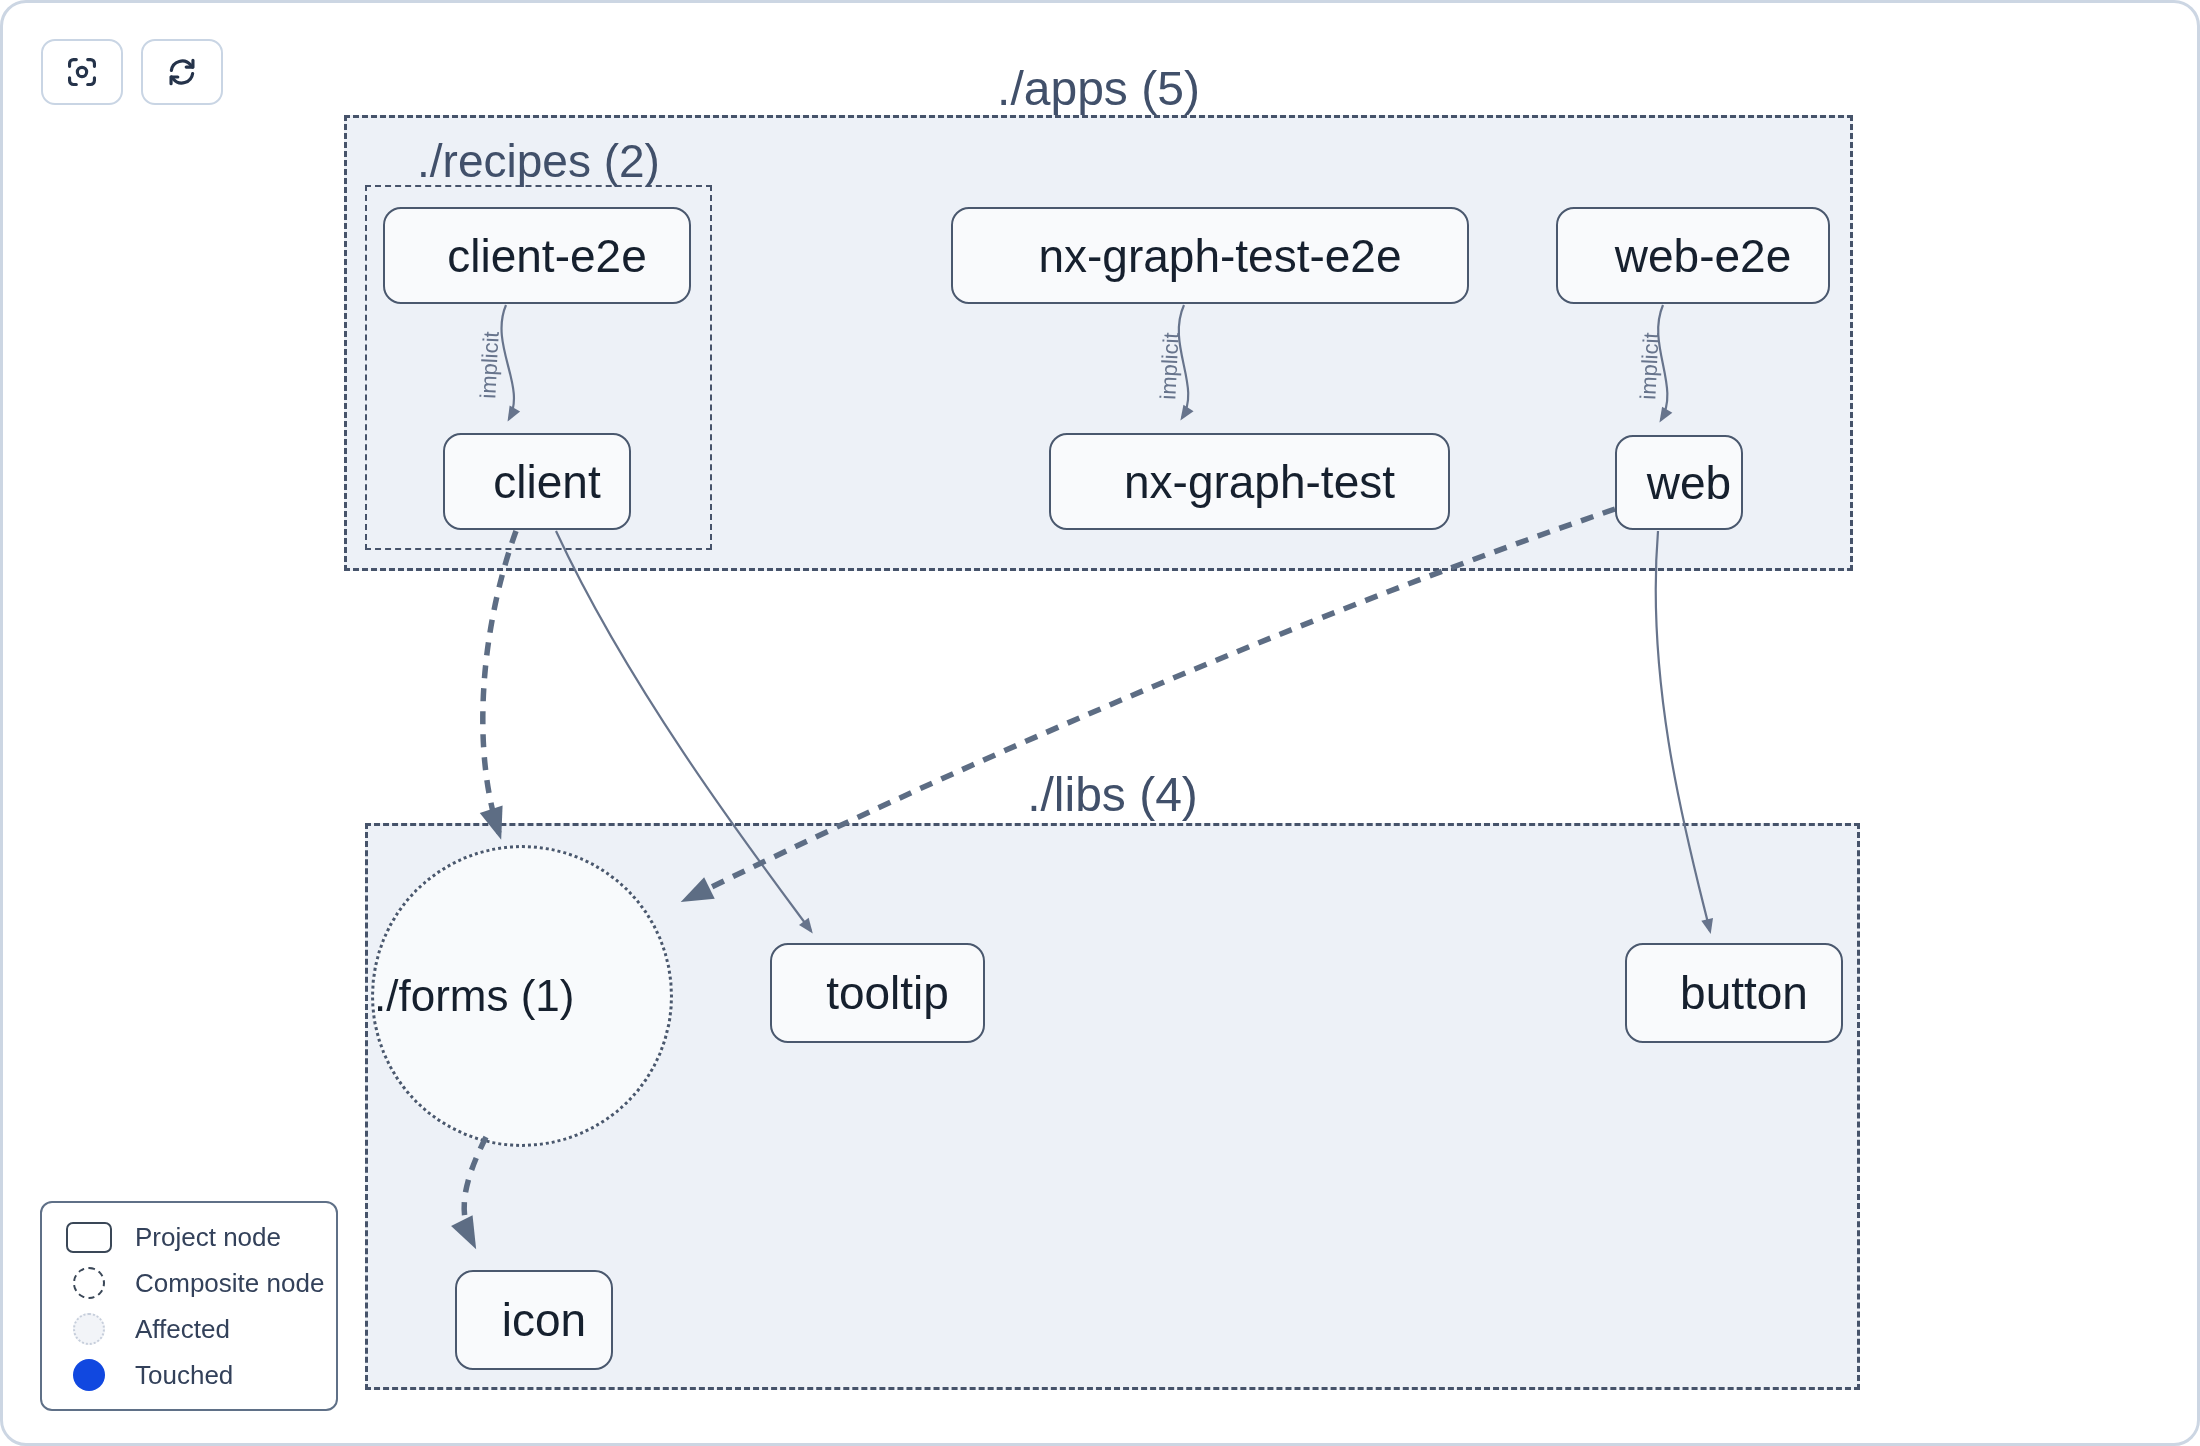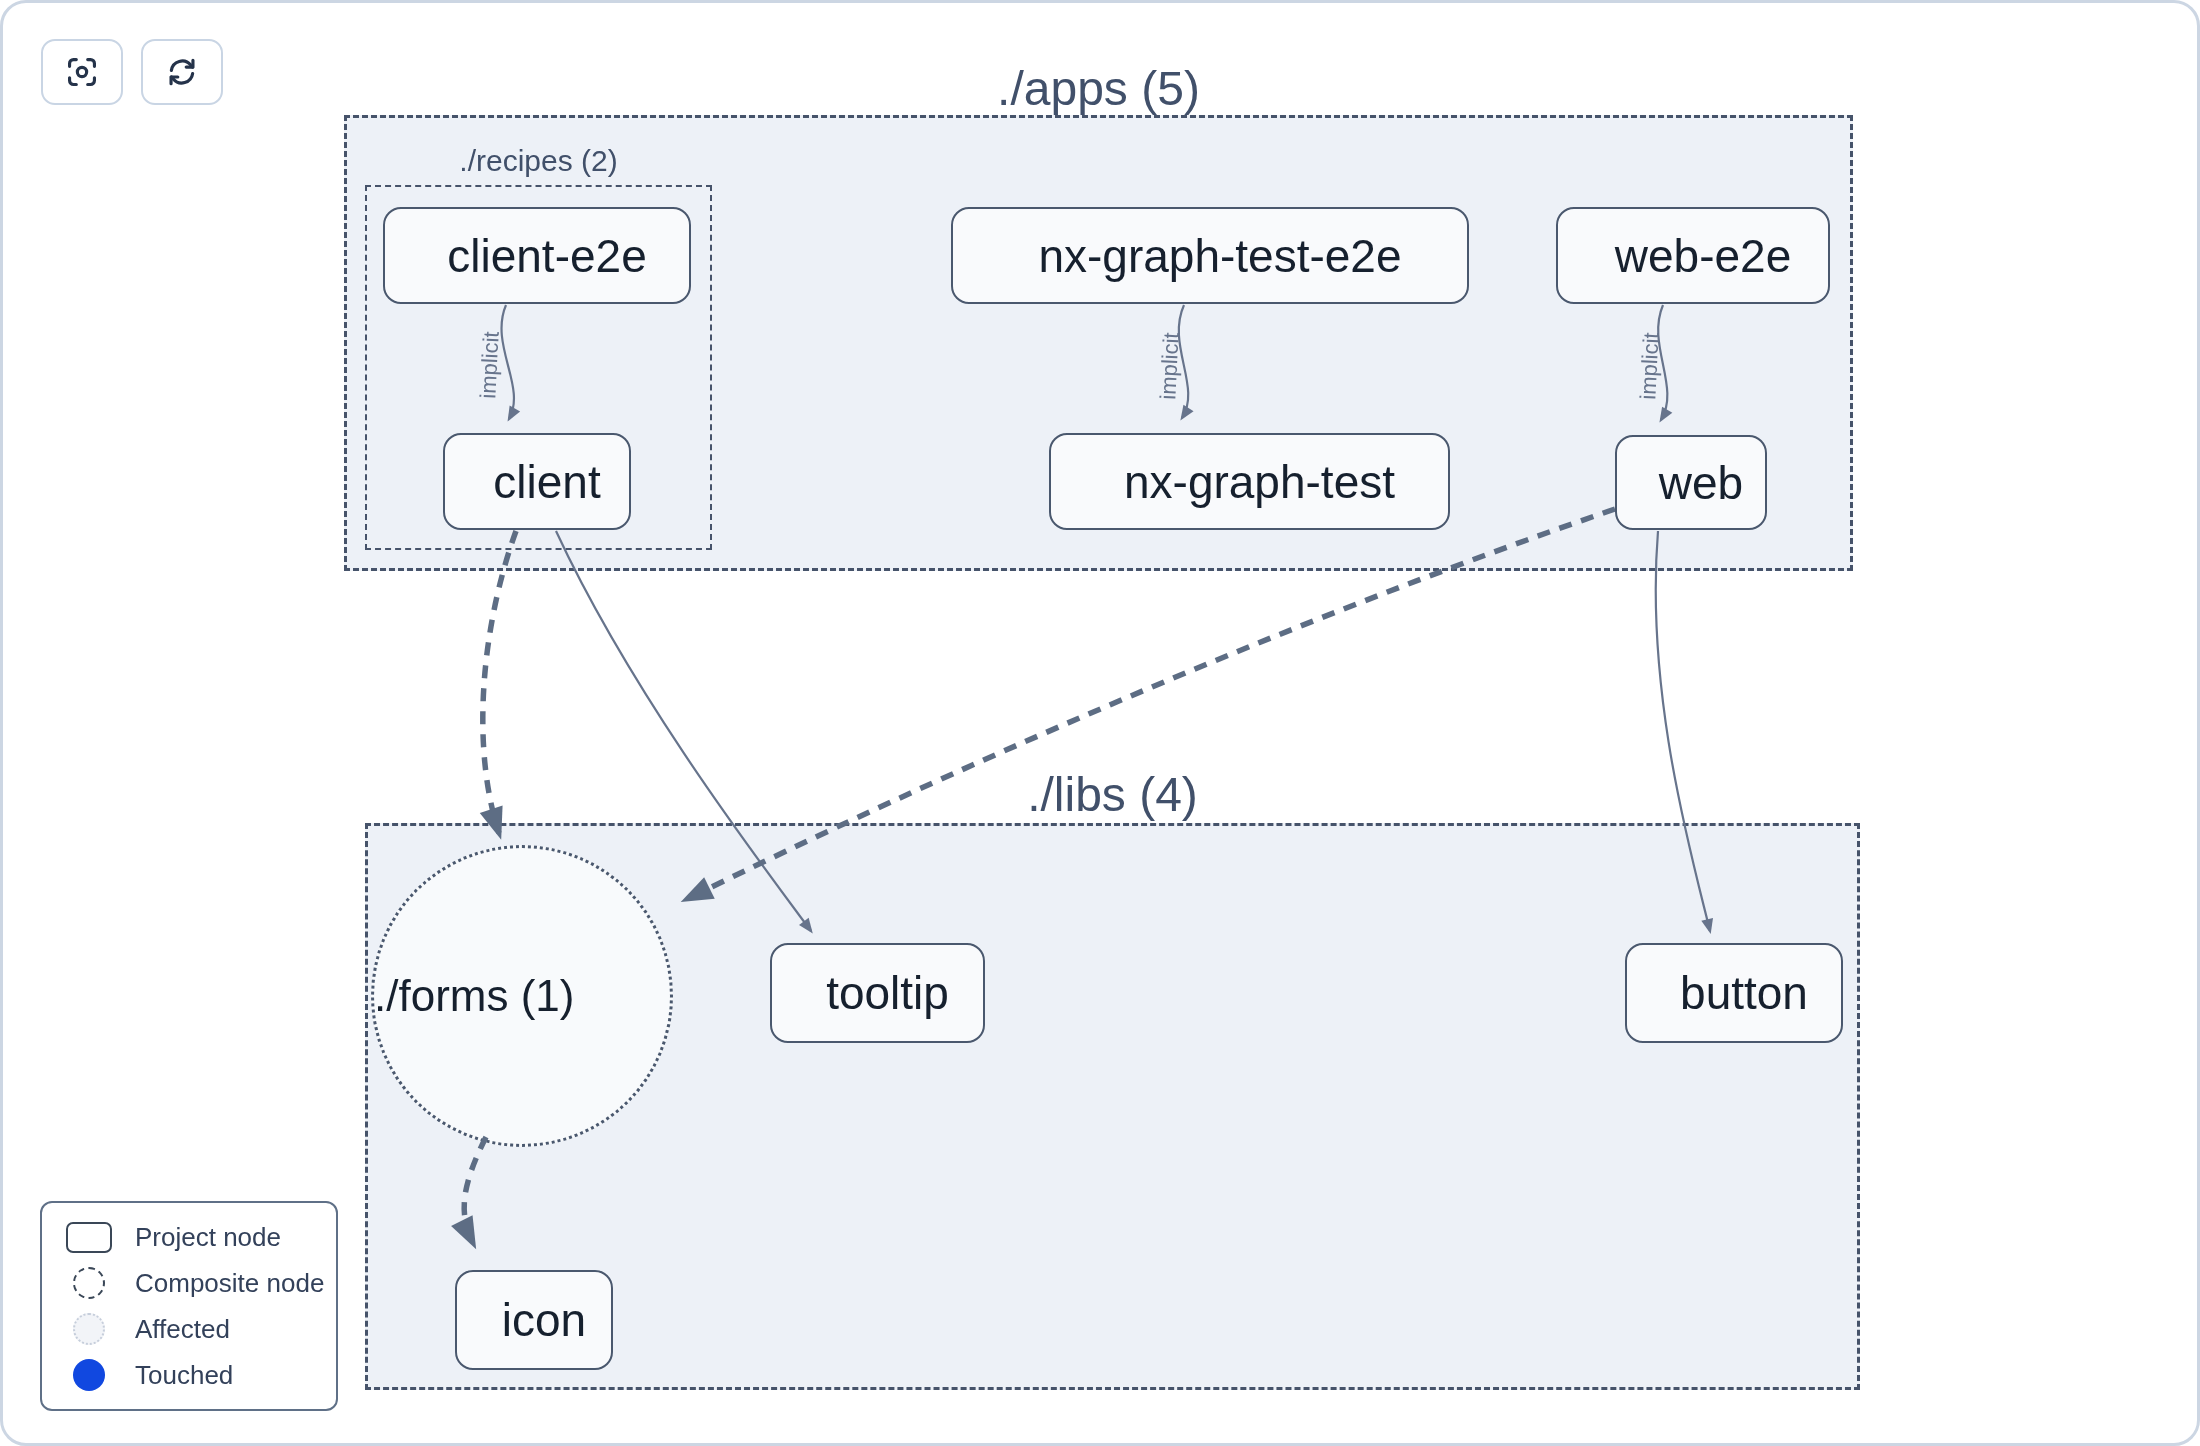--- a/index.html
+++ b/index.html
@@ -31,21 +31,21 @@
   }
   #group-apps    { left: 341px; top: 112px; width: 1509px; height: 456px; }
   #group-recipes { left: 362px; top: 182px; width: 347px;  height: 365px; border-width: 2.5px; }
   #group-libs    { left: 362px; top: 820px; width: 1495px; height: 567px; }
 
   .group-title {
     position: absolute; text-align: center;
     font-size: 48px; color: #41506a; line-height: 52px; white-space: nowrap;
   }
   #title-apps    { left: 341px; top: 60px;  width: 1509px; }
-  #title-recipes { left: 362px; top: 132px; width: 347px; font-size: 30px; }
+  #title-recipes { left: 362px; top: 132px; width: 347px; font-size: 46px; }
   #title-libs    { left: 362px; top: 766px; width: 1495px; }
 
   
   .composite-circle {
     position: absolute; left: 368px; top: 842px; width: 302px; height: 302px;
     background: #f8fafc; border: 3px dotted #4a586e; border-radius: 50%;
     display: flex; align-items: center; 
     cursor: pointer;
   }
   .composite-circle .label { font-size: 44px; color: #16202e; }
@@ -55,21 +55,21 @@
     position: absolute; background: #f9fafc;
     border: 2.5px solid #4a586e; border-radius: 18px;
     display: flex; align-items: center; justify-content: center;
     font-size: 46px; color: #16202e; white-space: nowrap; cursor: pointer; padding-left: 20px;
   }
   #node-client-e2e        { left: 380px;  top: 204px; width: 308px; height: 97px; }
   #node-nx-graph-test-e2e { left: 948px;  top: 204px; width: 518px; height: 97px; }
   #node-web-e2e           { left: 1553px; top: 204px; width: 274px; height: 97px; }
   #node-client            { left: 440px;  top: 430px; width: 188px; height: 97px; }
   #node-nx-graph-test     { left: 1007px; top: 430px; width: 401px; height: 97px; margin-left: 39px; }
-  #node-web               { left: 1612px; top: 432px; width: 152px; height: 95px; }
+  #node-web               { left: 1612px; top: 432px; width: 128px; height: 95px; }
   #node-tooltip           { left: 767px;  top: 940px; width: 215px; height: 100px; }
   #node-button            { left: 1622px; top: 940px; width: 218px; height: 100px; align-items: center; }
   #node-icon              { left: 452px;  top: 1267px; width: 158px; height: 100px; }
 
   
   #edges { position: absolute; left: 0; top: 0; width: 2200px; height: 1446px; pointer-events: none; }
   .edge-thin   { stroke: #67748c; stroke-width: 2.2; fill: none; }
   .edge-dashed { stroke: #5d6d84; stroke-width: 5.5; fill: none; stroke-dasharray: 13 10; }
 
   .implicit-label {

